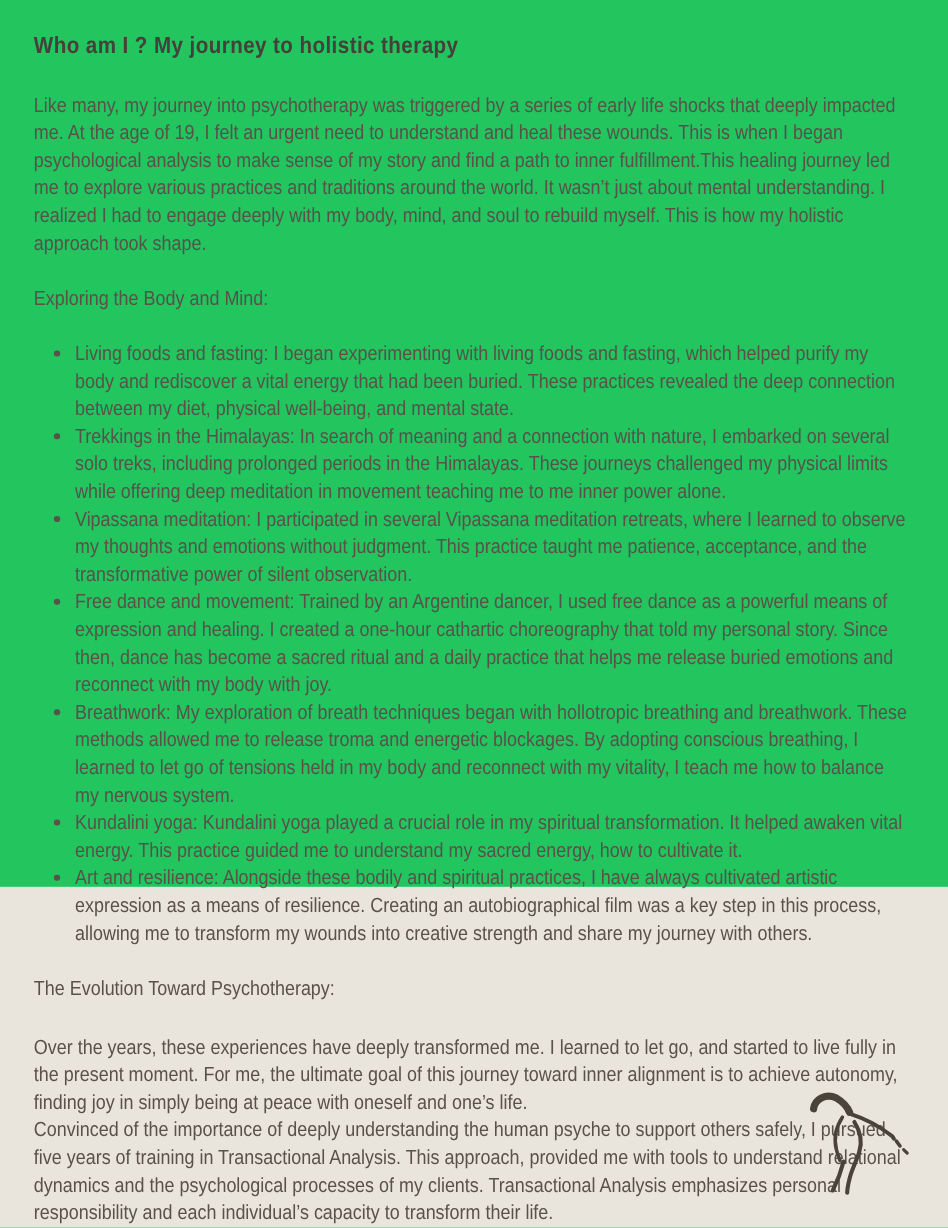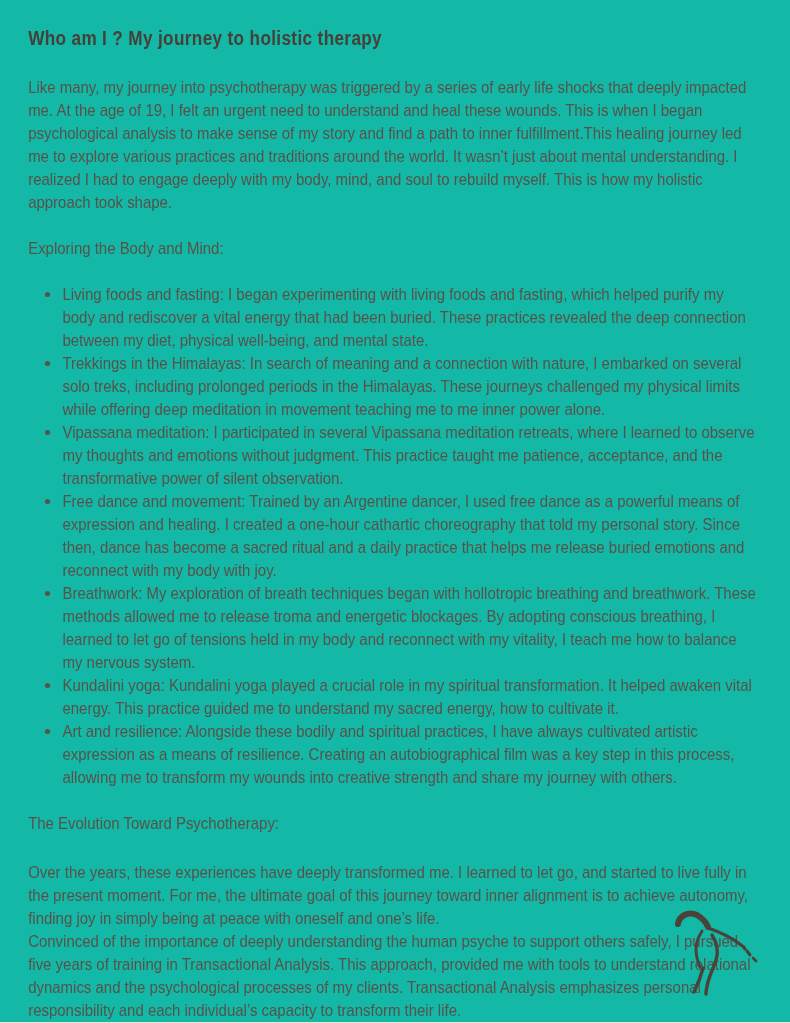--- a/index.html
+++ b/index.html
@@ -9,22 +9,22 @@
   body {
     width: 790px;
     height: 1023px;
     background: #e9e5dc;
     font-family: "Liberation Sans", "DejaVu Sans", sans-serif;
     overflow: hidden;
   }
   .page {
     position: relative;
     width: 790px;
-    height: 1022px;
-    background: #14b8a6;
+    height: 739px;
+    background: #22c55e;
   }
   
   .content {
     box-sizing: border-box;
     width: 898px;
     padding: 27px 36px 0 32px;
     transform: scaleX(0.88);
     transform-origin: 0 0;
     color: #58524a;
     font-size: 17px;

